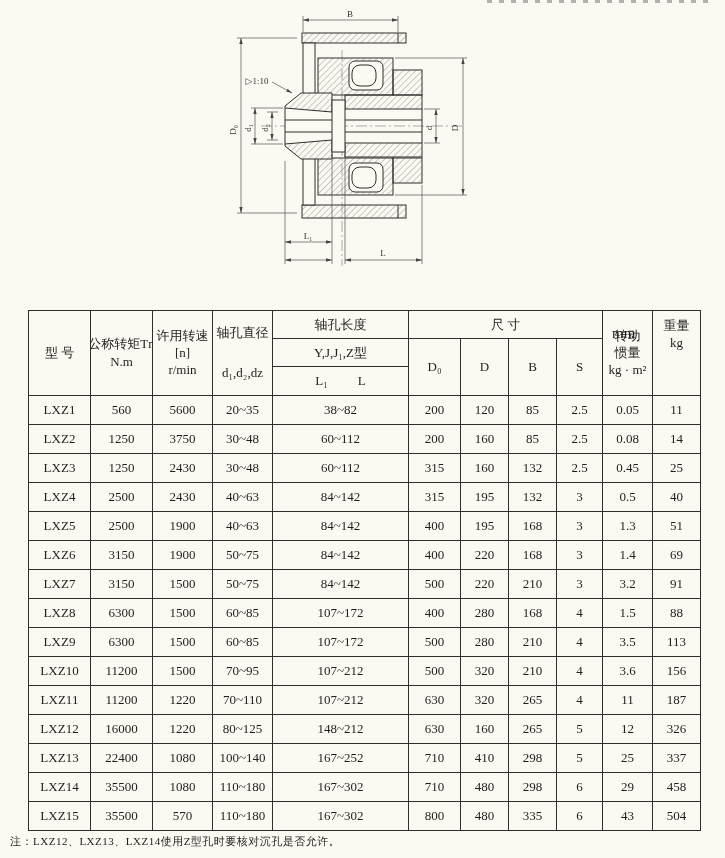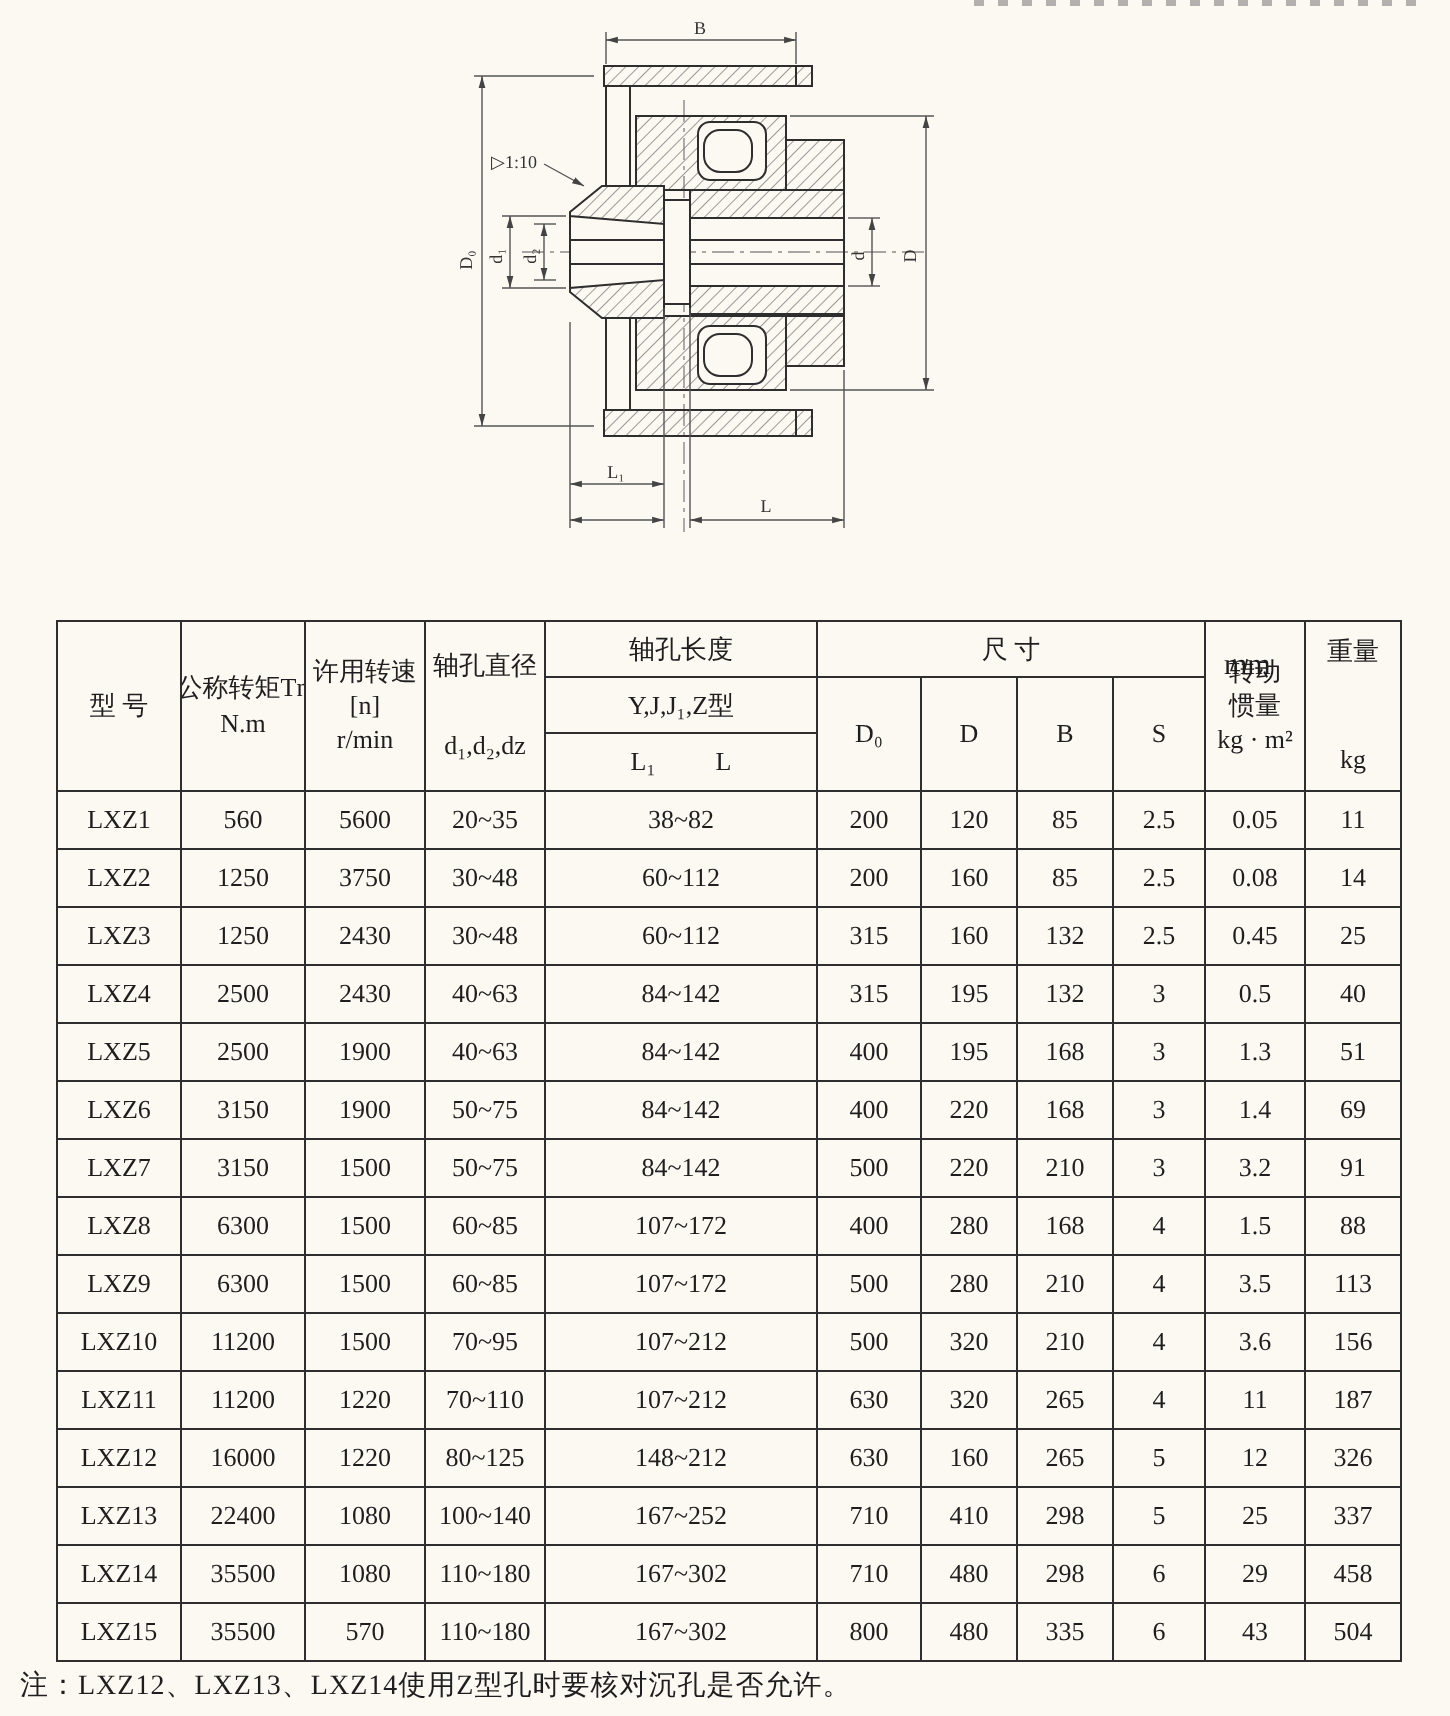--- a/index.html
+++ b/index.html
@@ -44,26 +44,26 @@
     text-align:center;vertical-align:middle;
     padding:0;font-weight:normal;
     overflow:hidden;white-space:nowrap;
   }
   tr.hr1{height:28px;}
   tr.hr2{height:28px;}
   tr.hr3{height:29px;}
   table.params tbody td{height:28px;}
   .stack{display:flex;flex-direction:column;justify-content:center;align-items:center;line-height:1.25;gap:1px;}
   .stack.spread{height:78px;justify-content:space-around;}
-  .stack.spread2{height:70px;justify-content:space-between;}
+  .stack.spread2{height:70px;justify-content:flex-start;}
   .ll{display:flex;justify-content:center;gap:30px;}
 
   .note{
     position:absolute;left:10px;top:834px;
-    font-size:14px;letter-spacing:.5px;
+    font-size:11px;letter-spacing:.5px;
   }
 </style>
 </head>
 <body>
 
 <div class="page">
 
   <div class="crop-strip"></div>
 
   <svg class="drawing" viewBox="0 0 270 272" xmlns="http://www.w3.org/2000/svg">

